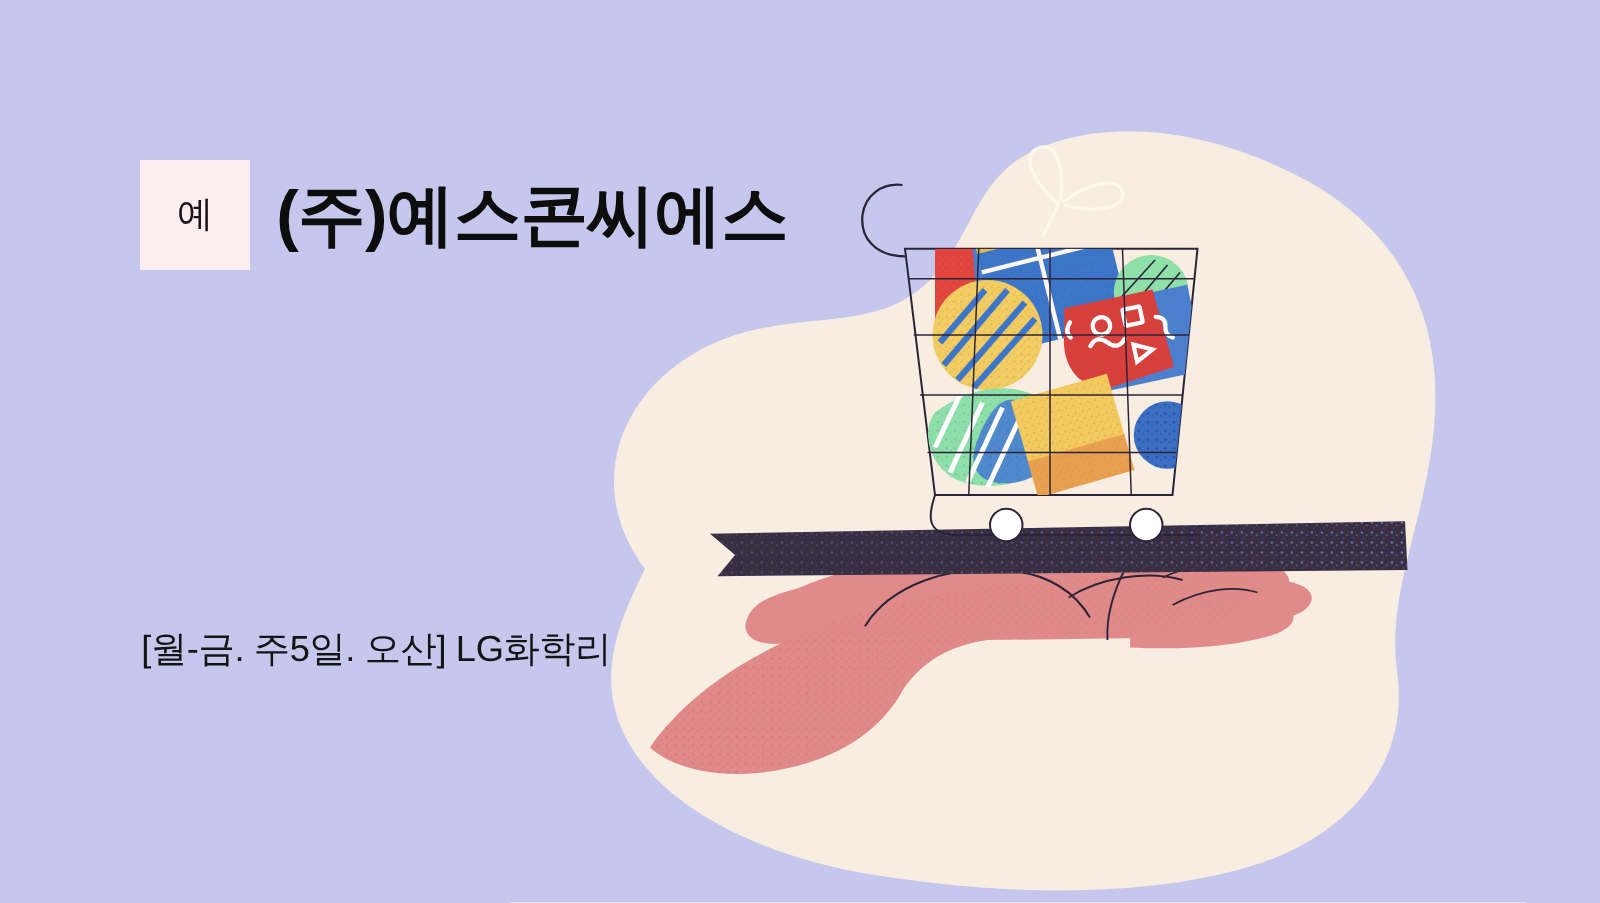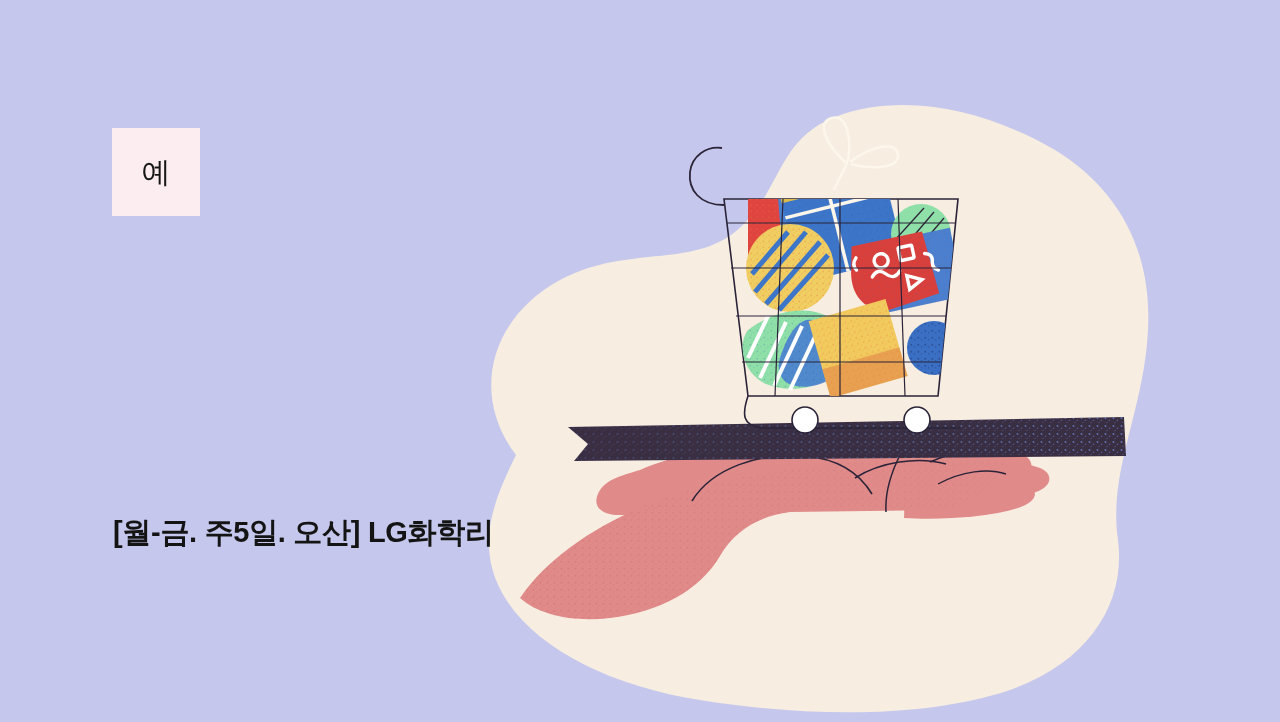--- a/index.html
+++ b/index.html
@@ -62,26 +62,25 @@
     color: #0d0d0d;
     line-height: 1.05;
     letter-spacing: -0.5px;
     white-space: nowrap;
   }
   .job-title {
     position: absolute;
     left: 113px;
     top: 504px;
     font-size: 29px;
-    font-weight: 700;
+    font-weight: 400;
     color: #141414;
     line-height: 1.15;
     letter-spacing: -0.3px;
     white-space: nowrap;
-    margin-top: 12px;
   }
   .deadline {
     position: absolute;
     left: 113px;
     top: 575px;
     font-size: 22px;
     font-weight: 700;
     color: #1c1c1c;
     line-height: 1.2;
     letter-spacing: -0.2px;
@@ -390,19 +389,20 @@
         <path d="M 840,199 L 840,396"></path>
         <path name="v3" d="M 898,199 L 905,396"></path>
       </g>
     </g>
   </svg>
 
   <div id="textlayer">
 
     <div class="company-row">
       <div class="logo-badge">예</div>
+      <div class="company-name">(주)예스콘씨에스</div>
     </div>
 
     <div class="job-title">[월-금. 주5일. 오산] LG화학리</div>
 
 
   </div>
 </div>
 
 </body></html>

